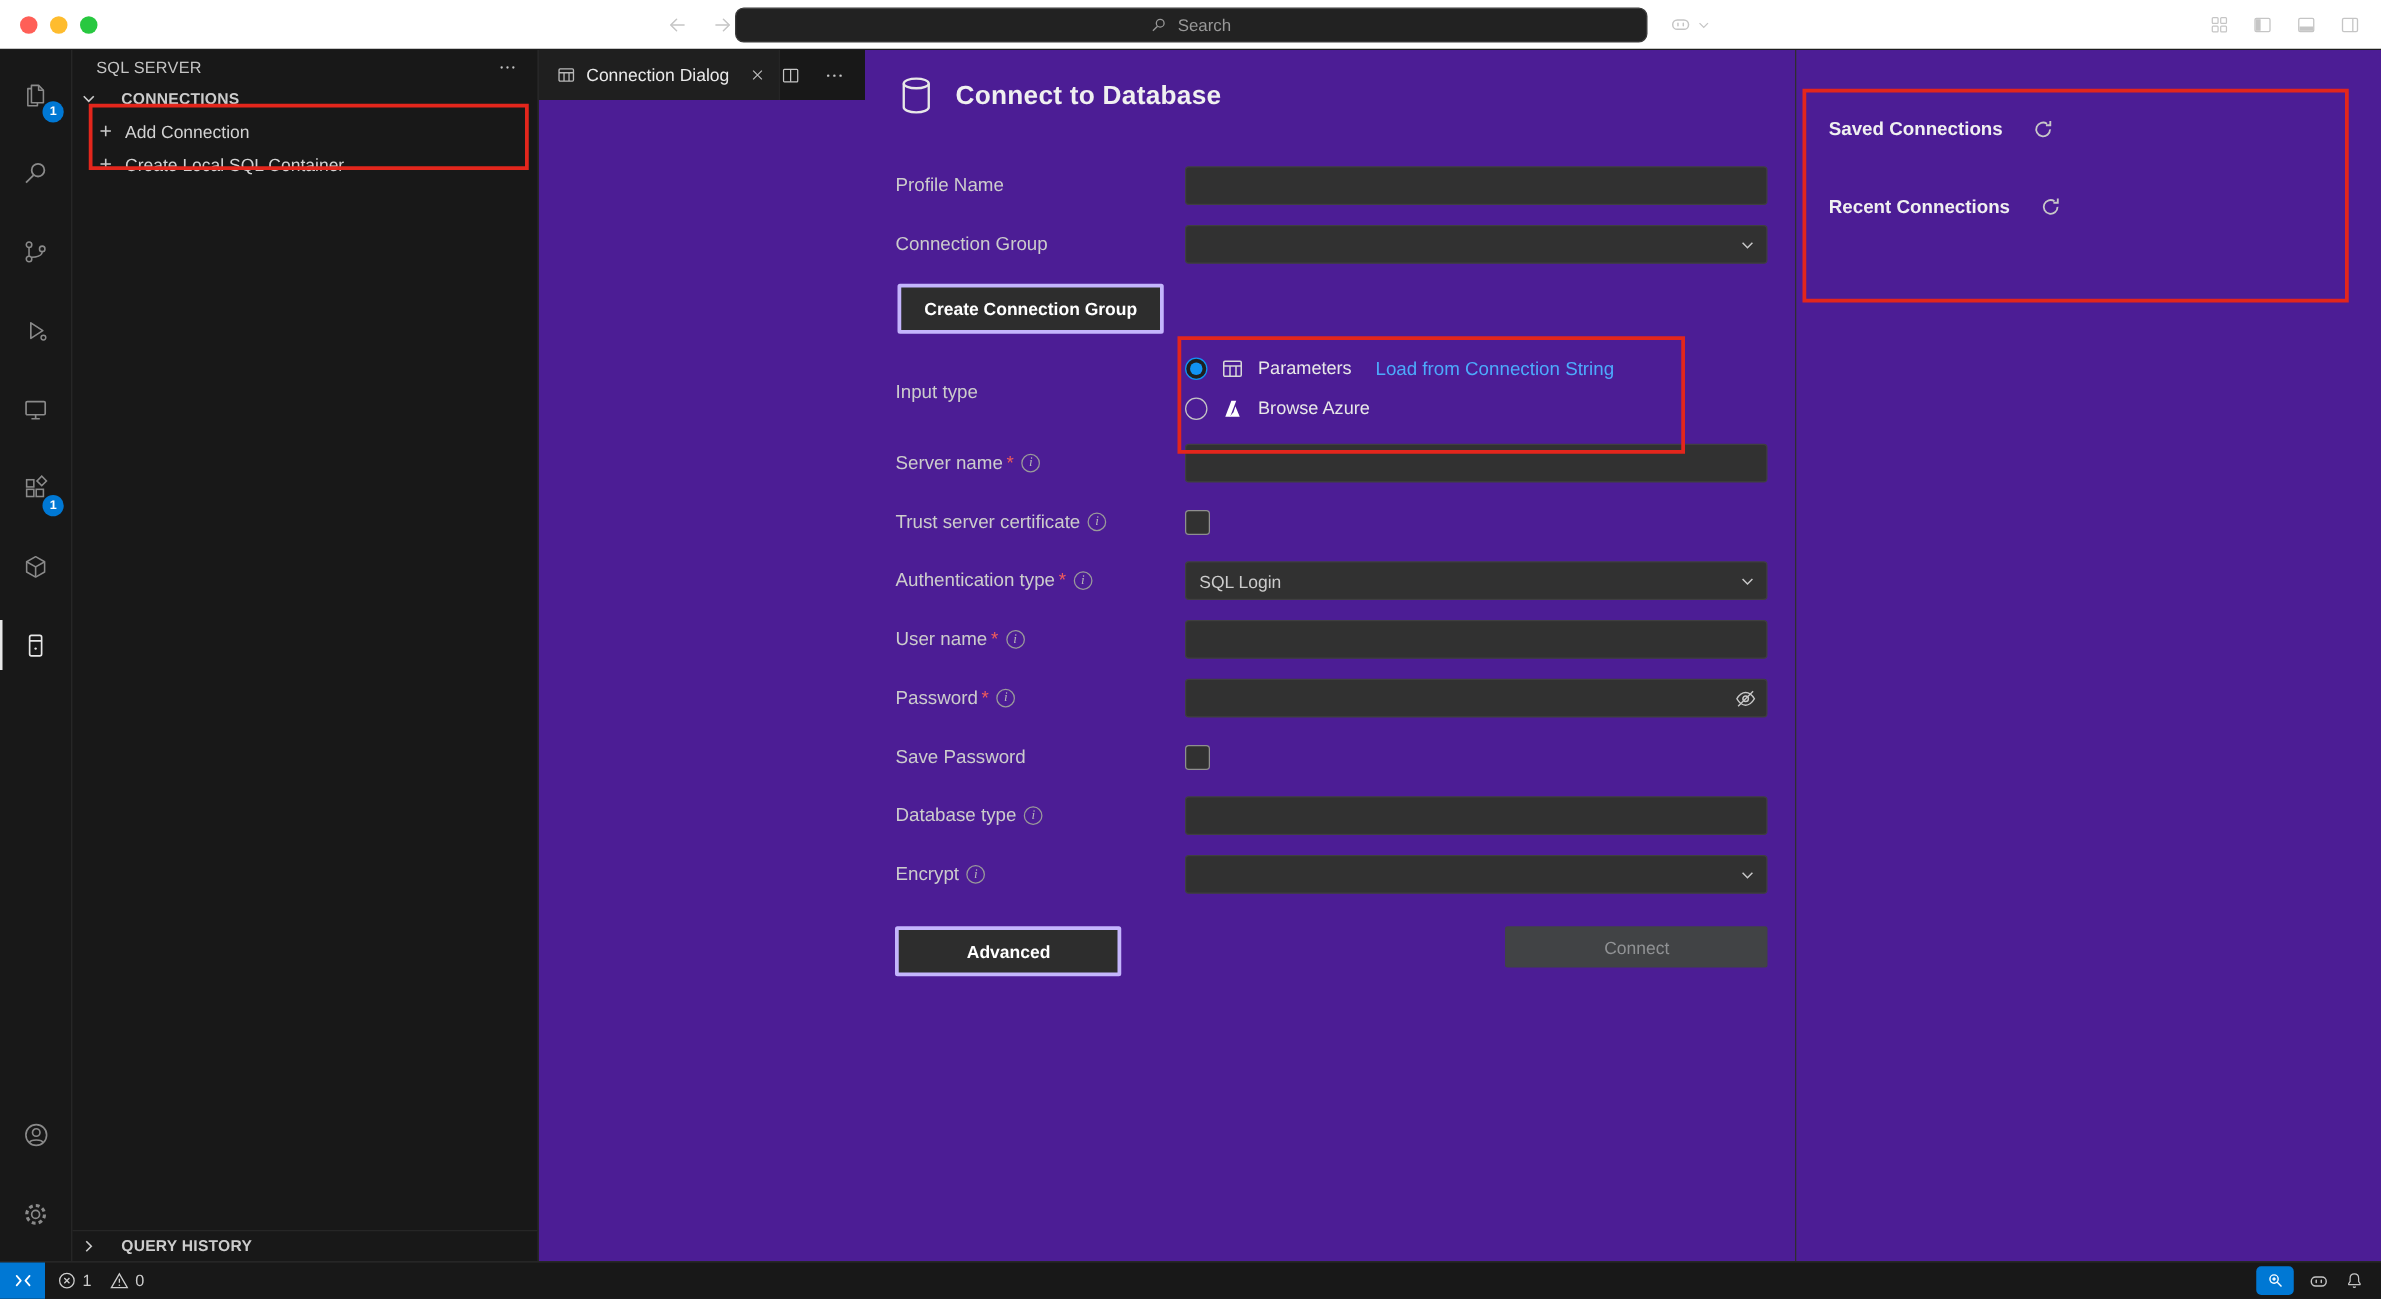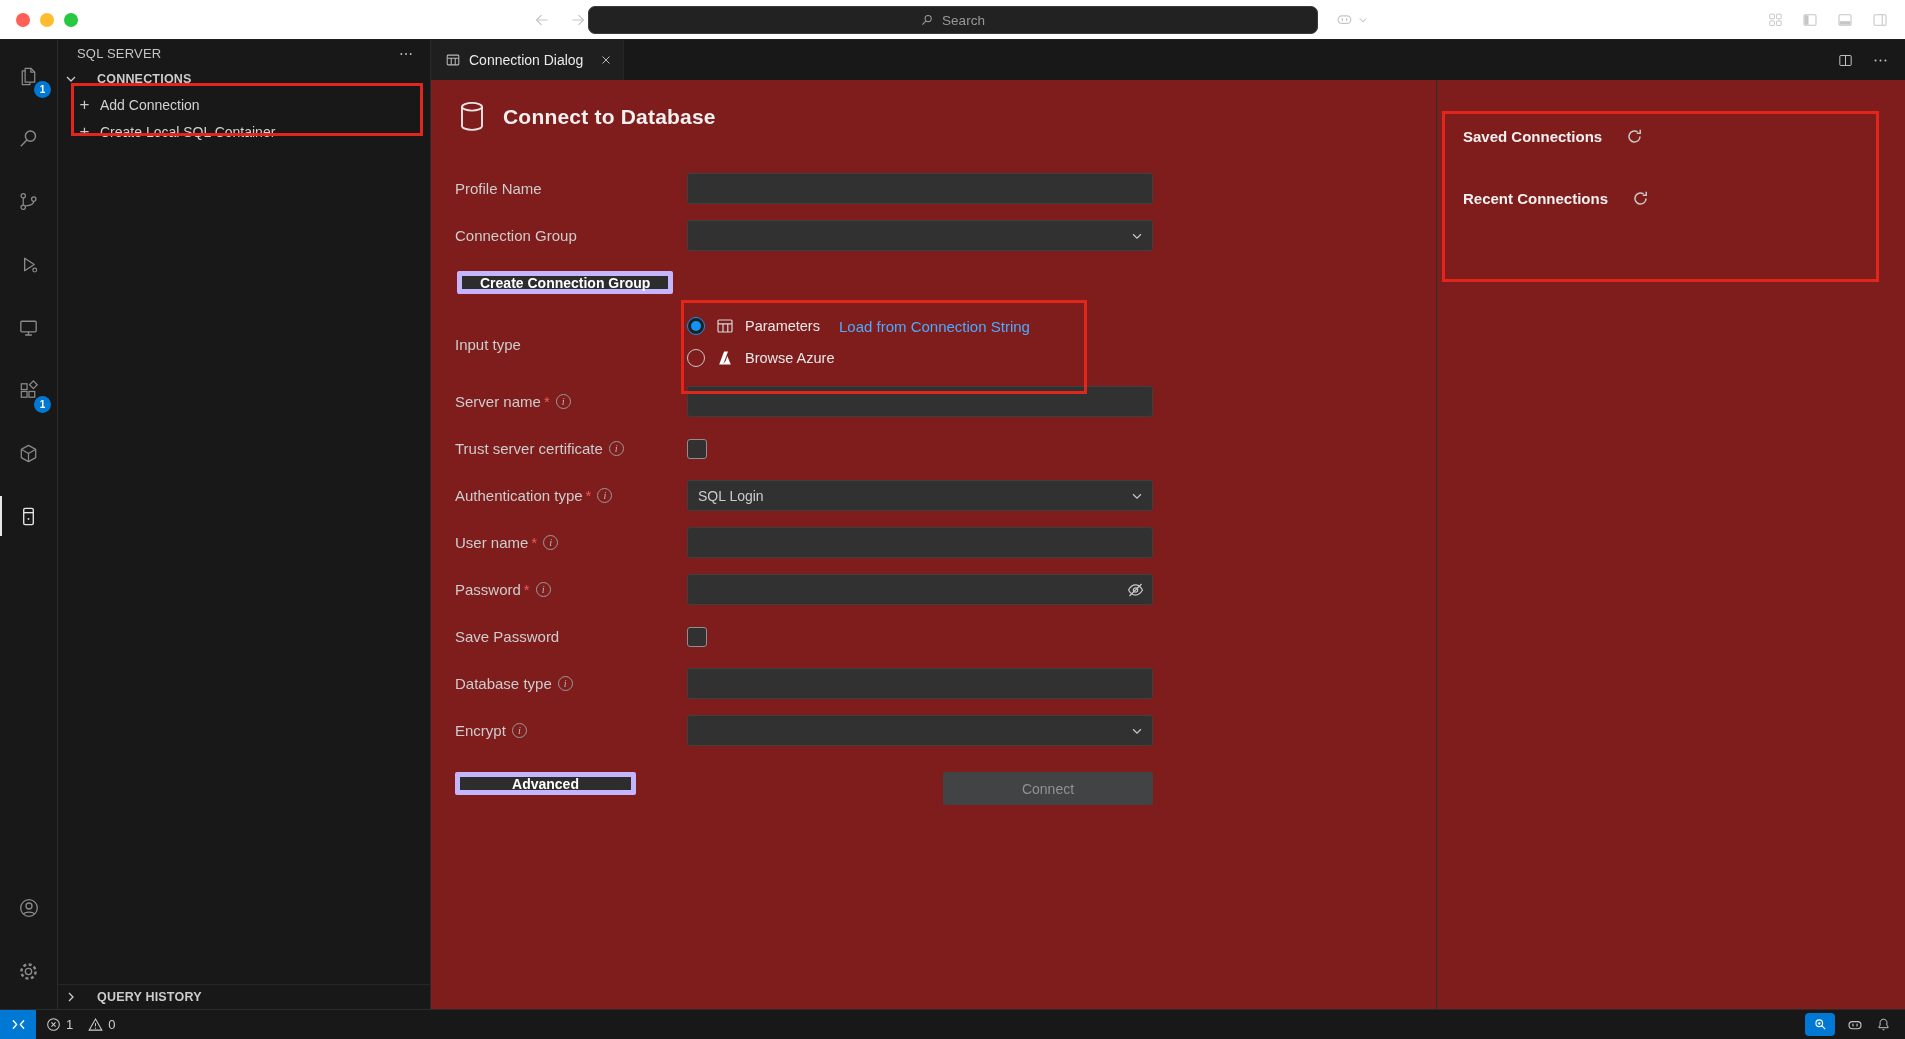--- a/index.html
+++ b/index.html
@@ -36,21 +36,21 @@
   .sidebar{width:373px;background:#181818;border-right:1px solid #2b2b2b;display:flex;flex-direction:column;position:relative}
   .sb-title{height:27px;display:flex;align-items:center;padding:0 16px 0 19px;font-size:13px;color:#c5c5c5;letter-spacing:.2px}
   .sb-title .more{margin-left:auto;color:#c5c5c5}
   .section-hdr{height:24px;display:flex;align-items:center;gap:18px;padding-left:5px;
     font-size:12.5px;font-weight:700;color:#cccccc;letter-spacing:.2px}
   .tree-item{height:27px;display:flex;align-items:center;gap:9px;padding-left:20px;font-size:14px;color:#d2d2d2}
   .plus{font-size:17px;line-height:1;color:#c8c8c8;width:13px;text-align:center;font-weight:400}
   .sb-bottom{margin-top:auto;border-top:1px solid #262626}
 
   
-  .editor{flex:1;display:flex;flex-direction:column;background:#7f1d1d;min-width:0}
+  .editor{flex:1;display:flex;flex-direction:row;background:#4c1d95;min-width:0}
   .tabbar{height:40px;background:#181818;display:flex;align-items:center}
   .tab{height:40px;background:#1f1f1f;display:flex;align-items:center;padding:0 10px 0 14px;gap:8px;
     font-size:14px;color:#eaeaea;border-right:1px solid #252525}
   .tab-close{margin-left:8px;color:#bdbdbd;display:flex}
   .tabbar-actions{margin-left:auto;display:flex;align-items:center;gap:18px;padding-right:16px;color:#c5c5c5}
   .editor-body{flex:1;display:flex;min-height:0}
   .dialog-area{flex:1;padding:12px 0 0 24px}
   .rt-panel{width:469px;border-left:1px solid #2e2e2e;position:relative;padding:48px 0 0 26px}
 
   
@@ -64,41 +64,41 @@
     font-family:"Liberation Serif",serif;font-style:italic;flex-shrink:0}
   .ctl{width:466px;position:relative}
   .ti{width:100%;height:31px;background:#313131;border:1px solid #3f3f3f;border-radius:3px;color:#cccccc;
     padding:0 32px 0 10px;font-size:14px;font-family:inherit;outline:none;display:block}
   .ti.noicon{padding-right:10px}
   .dd{width:100%;height:31px;background:#313131;border:1px solid #3f3f3f;border-radius:3px;display:flex;
     align-items:center;padding:0 30px 0 10px;font-size:14px;color:#cccccc}
   .chev{position:absolute;right:9px;top:50%;transform:translateY(-50%);color:#c8c8c8;display:flex;pointer-events:none}
   .eye{position:absolute;right:8px;top:50%;transform:translateY(-50%);color:#c8c8c8;display:flex}
   .cb{width:20px;height:20px;background:#313131;border:1px solid #8f8f8f;border-radius:3px}
-  .btn{height:23px;padding:0 18px;background:#2d2d2d;border:5px solid #c4b5fd;border-radius:2px;color:#ffffff;
+  .btn{height:40px;padding:0 18px;background:#2d2d2d;border:3px solid #c4b5fd;border-radius:2px;color:#ffffff;
     font-size:14px;font-weight:700;font-family:inherit;display:inline-flex;align-items:center;justify-content:center}
   .btn.wide{width:181px}
   .btn-connect{width:210px;height:33px;background:#414345;border:none;border-radius:2px;color:#909294;
     font-size:14px;font-weight:400;font-family:inherit;display:inline-flex;align-items:center;justify-content:center}
   .row-buttons{display:flex;justify-content:space-between;width:698px;margin-top:26px}
   .row-ccg{margin-bottom:36px}
   .row-profile{margin-bottom:30px}
   .row-input-type{align-items:flex-start;margin-bottom:30px}
   .row-input-type .lbl{padding-top:4px}
   .radio-group{position:relative;display:flex;flex-direction:column;gap:14px;padding:3px 0}
   .radio-row{display:flex;align-items:center;gap:11px}
   .radio{width:18px;height:18px;border-radius:50%;flex-shrink:0;position:relative}
   .radio.sel{border:1px solid #1193f5;background:#1f1f1f}
   .radio.sel::after{content:"";position:absolute;inset:3px;border-radius:50%;background:#1193f5}
   .radio.unsel{border:1px solid #c5c5c5}
   .radio-label{font-size:14.5px;color:#e8e8e8}
   .link{color:#4daafc;font-size:15px;margin-left:8px}
 
   
-  .rp-row{display:flex;align-items:flex-start;gap:24px;height:24px;margin-bottom:38px}
+  .rp-row{display:flex;align-items:flex-end;gap:24px;height:24px;margin-bottom:38px}
   .rp-row h2{font-size:15px;font-weight:700;color:#f0f0f0}
   .refresh{color:#c8c8c8;display:flex}
 
   
   .annot{position:absolute;border:3px solid #e3261c;pointer-events:none;z-index:40}
 
   
   .statusbar{position:absolute;left:0;right:0;bottom:0;height:30px;background:#181818;border-top:1px solid #2b2b2b;
     display:flex;align-items:center;font-size:13px;color:#cccccc;z-index:20}
   .remote-tile{width:36px;height:100%;background:#0078d4;color:#ffffff;display:flex;align-items:center;justify-content:center}

